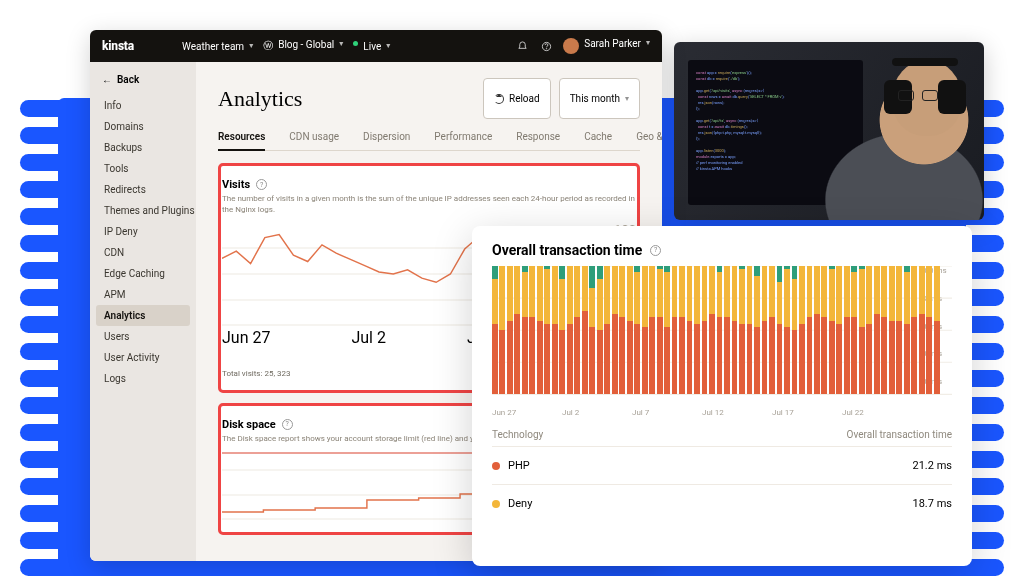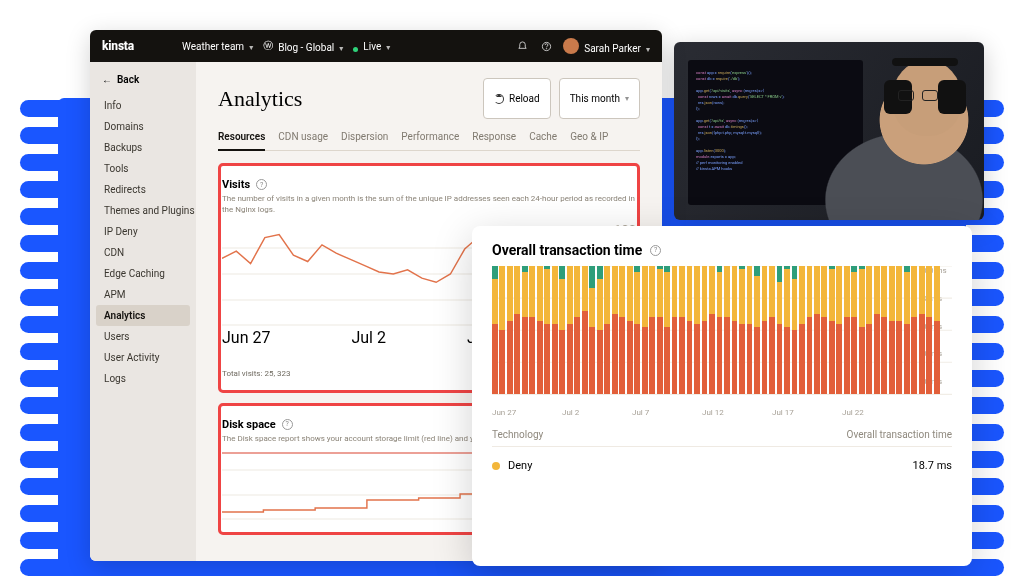--- a/index.html
+++ b/index.html
@@ -5,42 +5,42 @@
   *{box-sizing:border-box;margin:0;padding:0;font-family:-apple-system,BlinkMacSystemFont,"Segoe UI",Roboto,Helvetica,Arial,sans-serif}
   body{width:1024px;height:576px;overflow:hidden;background:#fff;position:relative}
   .bg-bars{position:absolute;top:100px;bottom:0;width:72px;display:flex;flex-direction:column;gap:10px;z-index:0}
   .bg-bars.left{left:20px}.bg-bars.right{right:20px}
   .bg-bar{height:18px;background:#1a56ff;border-radius:9px}
   .back-card{position:absolute;left:58px;top:98px;right:58px;bottom:0;background:#1a56ff;border-radius:6px;z-index:1}
 
   .win{position:absolute;left:90px;top:30px;width:572px;bottom:15px;background:#f6f3f0;border-radius:6px;overflow:hidden;z-index:3;display:flex;flex-direction:column;box-shadow:0 6px 24px rgba(0,0,0,.18)}
   .topbar{background:#14120f;color:#fff;height:32px;display:flex;align-items:center;padding:0 12px;font-size:10px;gap:10px}
   .logo{font-weight:800;letter-spacing:-.2px;font-size:12px}
-  .tb-group{display:flex;align-items:flex-end;gap:5px;cursor:pointer}
+  .tb-group{display:flex;align-items:flex-start;gap:5px;cursor:pointer}
   .chev{font-size:8px;opacity:.7}
   .live-dot{width:5px;height:5px;border-radius:50%;background:#2fd27a;display:inline-block}
   .tb-spacer{flex:1}
   .tb-icon{width:14px;height:14px;display:grid;place-items:center;opacity:.8}
   .avatar{width:16px;height:16px;border-radius:50%;background:#c97a4b}
 
   .body{display:flex;flex:1;min-height:0}
   .side{width:106px;background:#eae6e2;padding:8px 6px;font-size:10px}
   .back-row{display:flex;align-items:center;gap:5px;font-weight:600;padding:4px 6px;margin-bottom:6px;cursor:pointer}
   .side-item{padding:5px 8px;border-radius:3px;color:#3a362f;cursor:pointer;white-space:nowrap}
   .side-item.active{background:#d9d2c9;font-weight:600;color:#14120f}
 
   .main{flex:1;padding:12px 22px;overflow:hidden}
   .title-row{display:flex;align-items:center;margin:4px 0 12px}
   .title{font-family:Georgia,serif;font-size:22px;font-weight:500}
   .controls{margin-left:auto;display:flex;gap:8px}
   .btn{border:1px solid #ccc6bd;background:#fff;border-radius:4px;font-size:10px;padding:14px 10px;display:flex;align-items:center;gap:5px;cursor:pointer}
   .reload-icon{width:10px;height:10px;border:1.4px solid #333;border-left-color:transparent;border-radius:50%;position:relative}
   .reload-icon:after{content:"";position:absolute;top:-4px;left:1px;border:3px solid transparent;border-bottom-color:#333}
 
-  .tabs{display:flex;gap:13px;font-size:10px;color:#807a70;border-bottom:1px solid #ddd6cc;margin-bottom:12px;white-space:nowrap}
+  .tabs{display:flex;gap:24px;font-size:10px;color:#807a70;border-bottom:1px solid #ddd6cc;margin-bottom:12px;white-space:nowrap}
   .tab{padding:0 0 7px;cursor:pointer}
   .tab.active{color:#14120f;font-weight:600;border-bottom:2px solid #14120f;margin-bottom:-1px}
 
   .card{background:#fff;border:3px solid #ef4444;border-radius:5px;padding:12px 1px;margin-bottom:10px}
   .card-head{display:flex;align-items:center;gap:6px;margin-bottom:3px}
   .ctitle{font-size:11px;font-weight:700}
   .help{width:11px;height:11px;border:1px solid #999;border-radius:50%;font-size:7px;display:grid;place-items:center;color:#888}
   .cdesc{font-size:8px;color:#8a8377;line-height:1.35;margin-bottom:6px}
 
   .chart{height:104px;position:relative;font-size:13px;color:#aba497}
@@ -558,18 +558,23 @@
       <span>Jul 12</span>
       <span>Jul 17</span>
       <span>Jul 22</span>
     </div>
   <div class="thead">
     <span class="c1">Technology</span>
     <span class="c2">Overall transaction time</span>
   </div>
   <div id="tx-rows">
       <div class="trow">
+        <span class="dot php"></span>
+        <span>PHP</span>
+        <span class="val">21.2 ms</span>
+      </div>
+      <div class="trow">
         <span class="dot my"></span>
         <span>Deny</span>
         <span class="val">18.7 ms</span>
       </div>
     </div>
 </div>
 
 </body></html>

